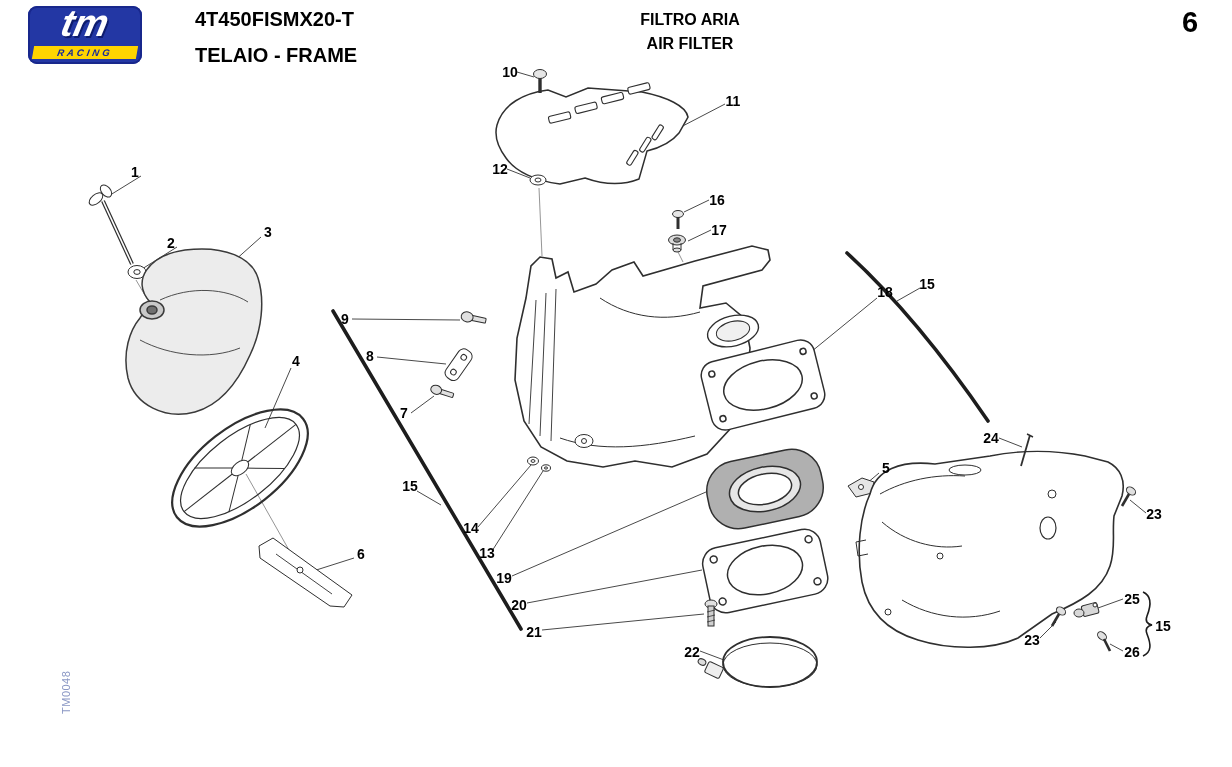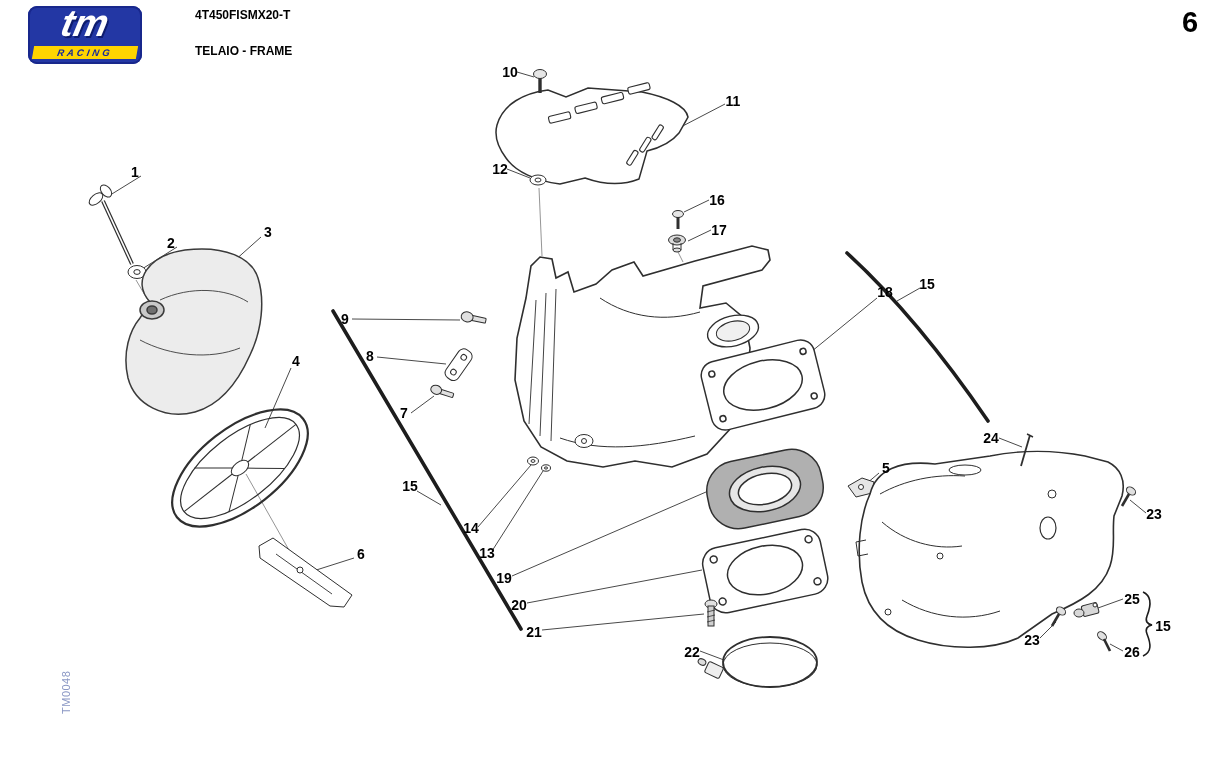--- a/index.html
+++ b/index.html
@@ -10,21 +10,21 @@
   .logo{position:absolute;left:28px;top:6px;width:114px;height:58px;background:#2337a4;
         border-radius:9px;box-shadow:inset 0 0 0 2px #18278c;z-index:3;}
   .logo-tm{position:absolute;left:0;right:0;top:-4px;text-align:center;font-size:38px;
         font-weight:bold;font-style:italic;color:#ffffff;text-shadow:2px 2px 0 #0e1c6e;
         transform:skewX(-12deg);}
   .logo-band{position:absolute;left:5px;right:5px;bottom:5px;height:13px;background:#ffd400;
         transform:skewX(-10deg);display:flex;align-items:center;justify-content:center;}
   .logo-band span{font-size:9.5px;font-weight:bold;font-style:italic;color:#16279b;letter-spacing:3px;}
 
   
-  .hdr{position:absolute;font-weight:bold;font-size:12px;white-space:nowrap;z-index:3;}
+  .hdr{position:absolute;font-weight:bold;font-size:20px;white-space:nowrap;z-index:3;}
   #model{left:195px;top:8px;}
   #section{left:195px;top:44px;}
   .title-block{position:absolute;left:555px;top:8px;width:270px;text-align:center;z-index:3;}
   .title-block div{font-weight:bold;font-size:16px;line-height:24px;}
   #pageno{position:absolute;left:1182px;top:6px;font-size:29px;font-weight:bold;z-index:3;}
 
   .watermark{position:absolute;left:158px;top:340px;width:915px;font-size:57px;font-weight:bold;
         letter-spacing:11px;color:#c9c9c9;opacity:0.55;white-space:nowrap;z-index:5;
         pointer-events:none;}
   .doc-code{position:absolute;left:60px;top:714px;transform:rotate(-90deg);
@@ -42,20 +42,24 @@
   <div class="logo">
     <div class="logo-tm">tm</div>
     <div class="logo-band">
       <span>RACING</span>
     </div>
   </div>
 
   <div class="hdr" id="model">4T450FISMX20-T</div>
   <div class="hdr" id="section">TELAIO - FRAME</div>
 
+  <div class="title-block">
+    <div>FILTRO ARIA</div>
+    <div>AIR FILTER</div>
+  </div>
 
   <div id="pageno">6</div>
 
   <svg class="diagram" width="1232" height="767" viewBox="0 0 1232 767">
 
     <g>
       <path d="M333,311 L521,629" stroke="#1d1d1d" stroke-width="3.6" fill="none" stroke-linecap="round"></path>
     </g>
     <g>
       <path d="M847,253 C895,297 945,358 988,421" stroke="#1d1d1d" stroke-width="3.6" fill="none" stroke-linecap="round"></path>

